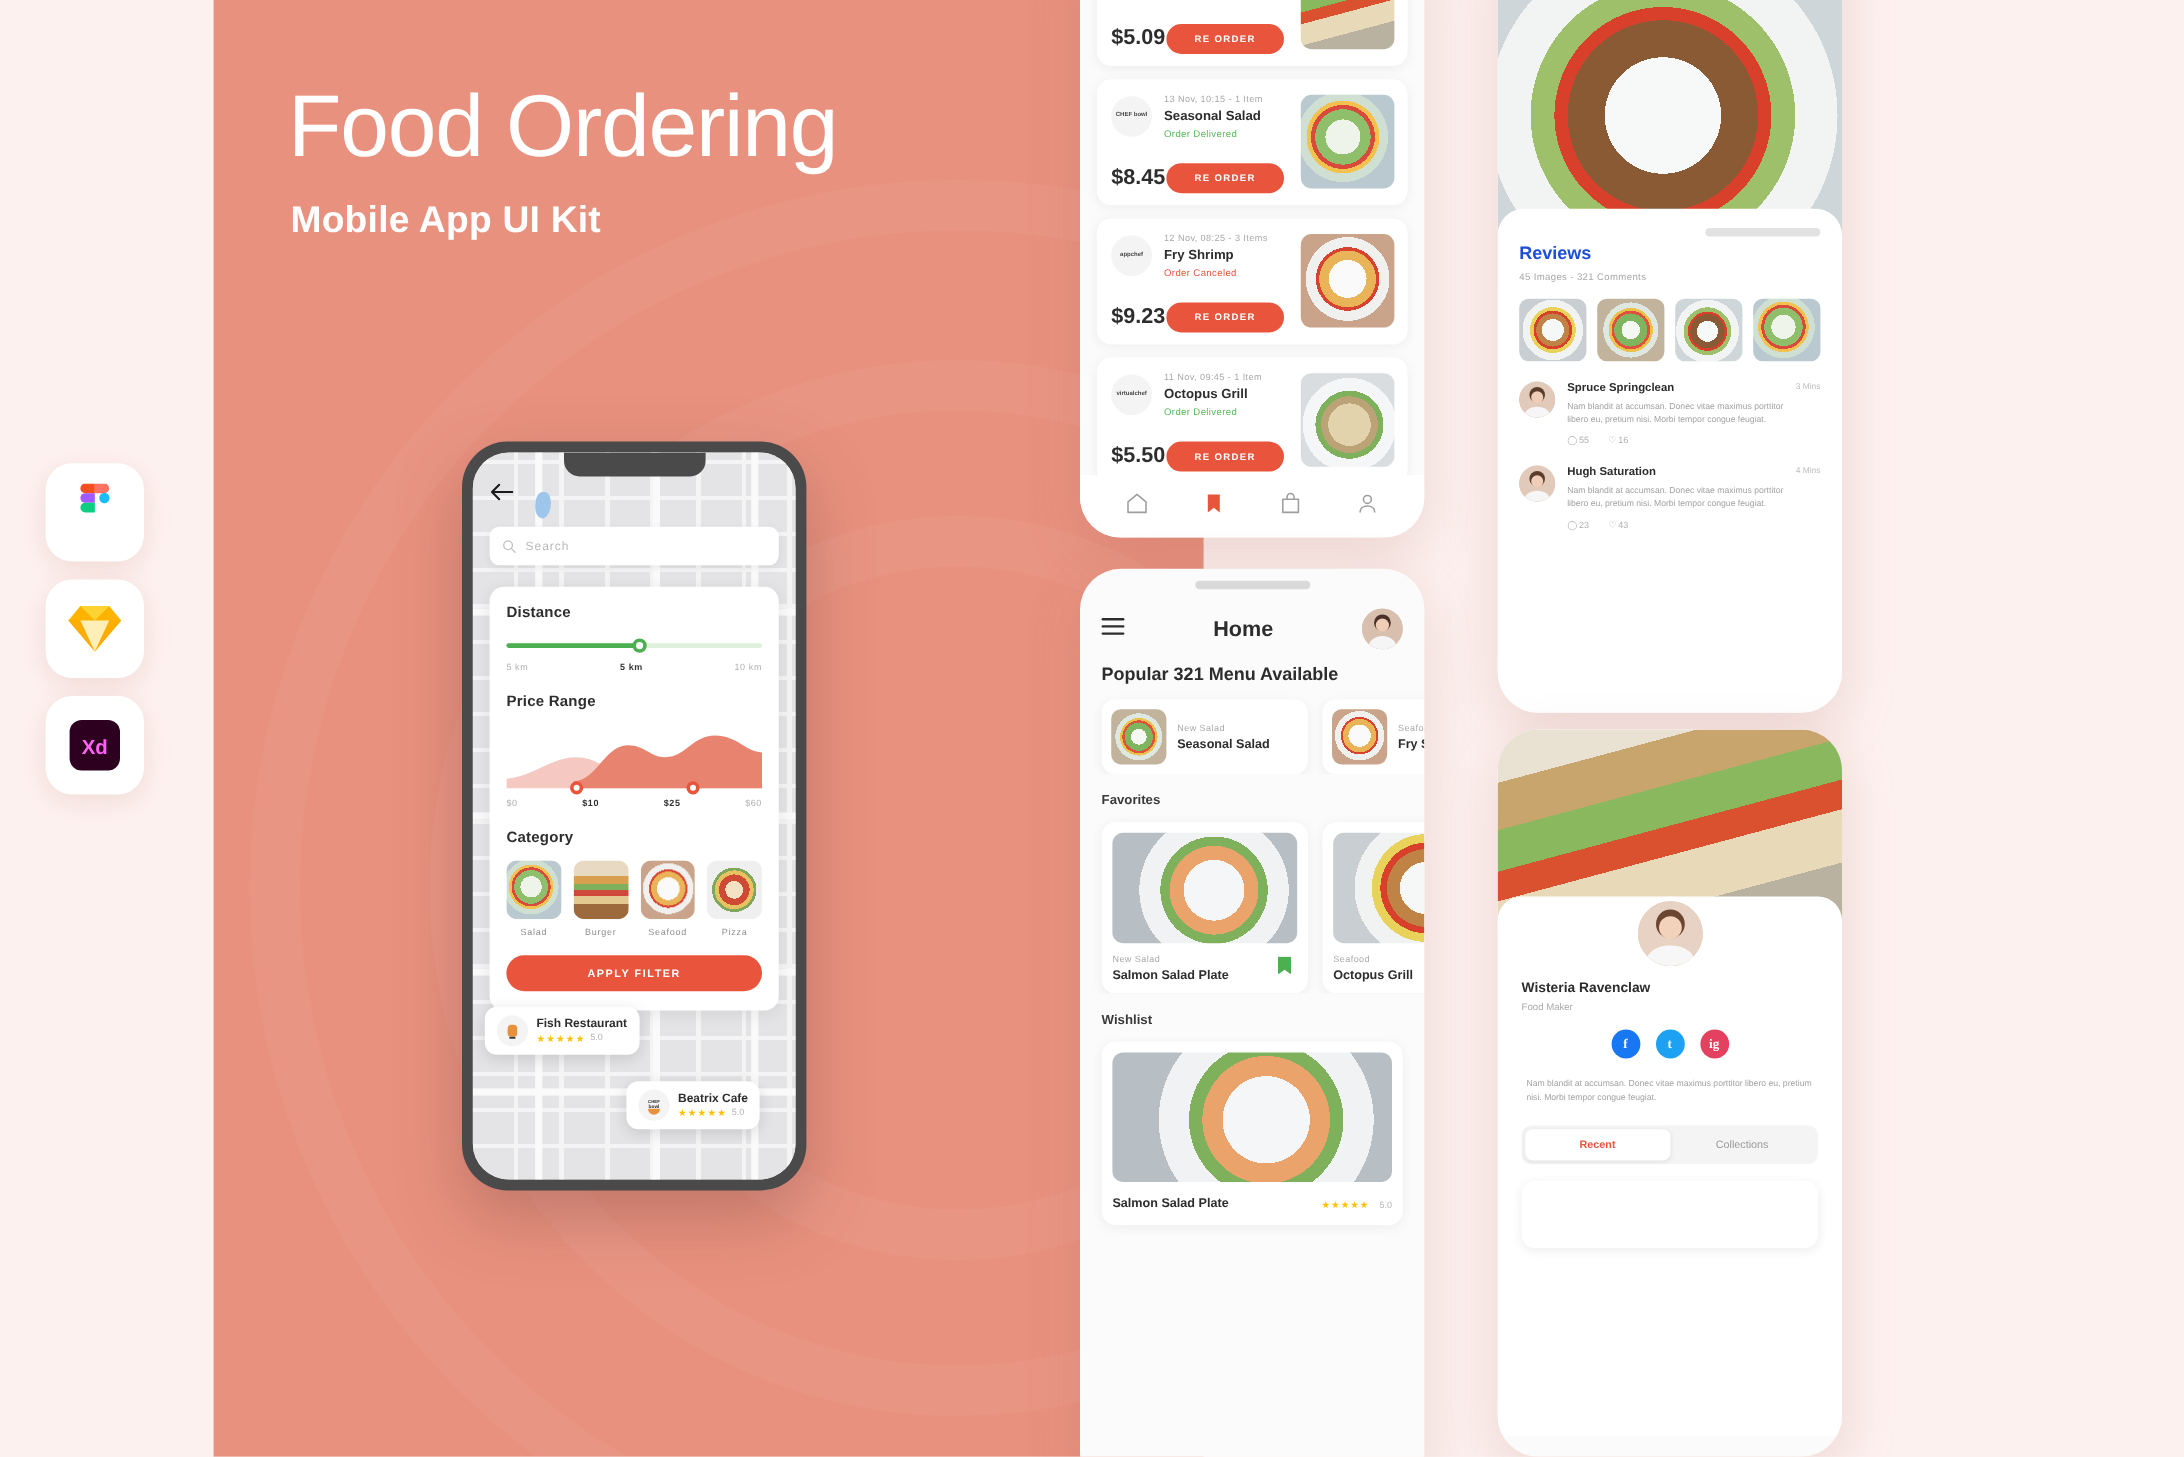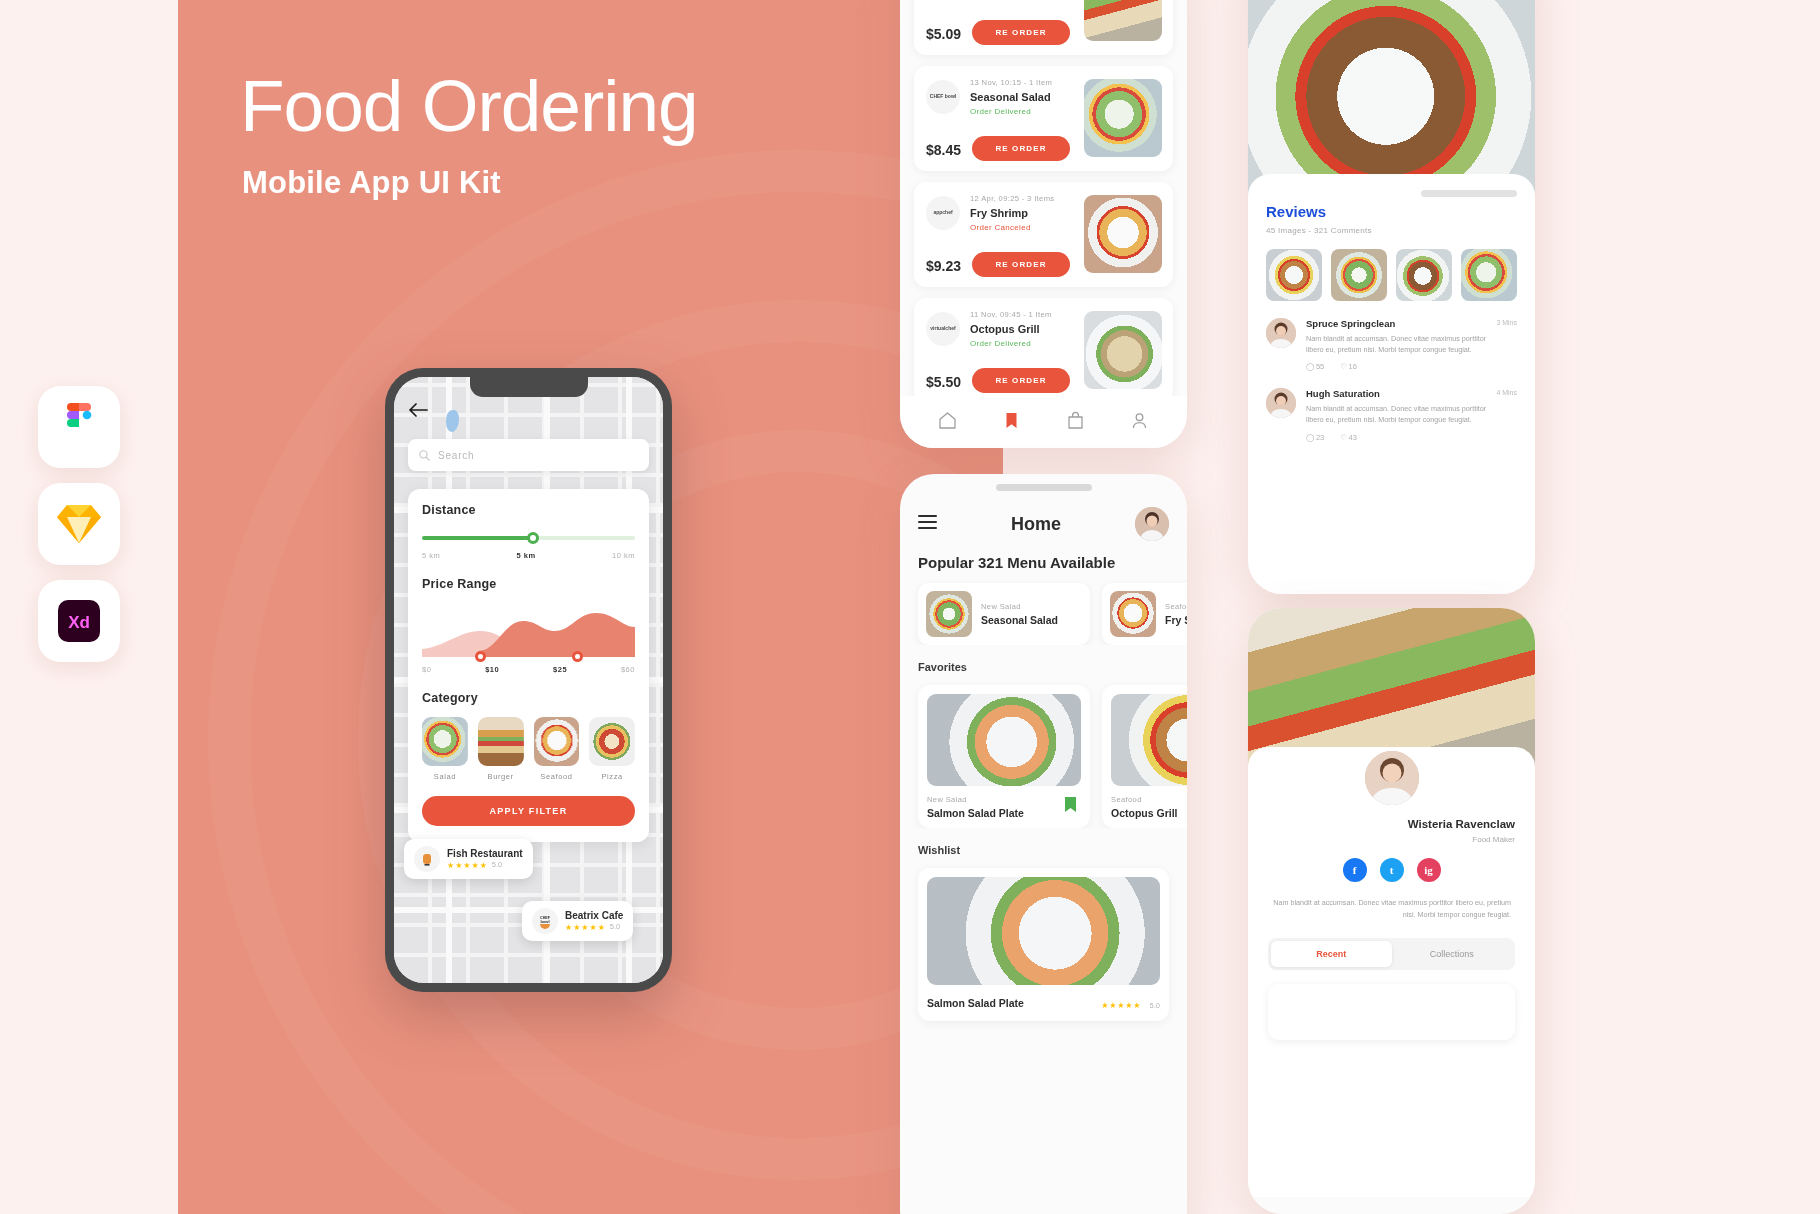--- a/index.html
+++ b/index.html
@@ -183,21 +183,21 @@
     width: 34px; height: 34px; border-radius: 50%; background: #f4f4f4;
     display: flex; align-items: center; justify-content: center;
     font-size: 5px; font-weight: bold; color: #4a4a4a; text-align: center;
     line-height: 1.15; overflow: hidden;
   }
   .order-meta { position: absolute; left: 56px; top: 12px; font-size: 7.6px; color: #a8a8a8; letter-spacing: 0.35px; }
   .order-title { position: absolute; left: 56px; top: 25px; font-size: 11px; font-weight: bold; color: #2d2d2d; }
   .order-status { position: absolute; left: 56px; top: 41px; font-size: 8px; letter-spacing: 0.3px; }
   .status-delivered { color: #5cb85c; }
   .status-canceled { color: #e8553c; }
-  .order-price { position: absolute; left: 12px; bottom: 13px; font-size: 14px; font-weight: bold; color: #2d2d2d; }
+  .order-price { position: absolute; left: 12px; bottom: 13px; font-size: 18px; font-weight: bold; color: #2d2d2d; }
   .reorder-btn {
     position: absolute; left: 58px; bottom: 10px; width: 98px; height: 25px;
     background: #e8553c; border-radius: 14px; color: #fff;
     display: flex; align-items: center; justify-content: center;
     font-size: 8px; font-weight: bold; letter-spacing: 1.1px; cursor: pointer;
   }
   .order-thumb {
     position: absolute; right: 11px; top: 13px; width: 78px; height: 78px;
     border-radius: 9px; background-size: cover; background-position: center;
   }
@@ -271,21 +271,21 @@
   .rev-text { font-size: 7.2px; color: #a3a3a3; line-height: 1.55; margin-top: 4px; max-width: 190px; }
   .rev-stats { display: flex; gap: 16px; margin-top: 7px; align-items: center; }
   .rev-stats span { font-size: 7.5px; color: #b0b0b0; }
 
   
   #phone-profile { left: 1248px; top: 608px; width: 287px; height: 606px; }
   .prof-cover { width: 100%; height: 170px; background-size: cover; background-position: center; }
   .prof-sheet {
     position: relative; margin-top: -14px; background: #fff;
     border-top-left-radius: 20px; border-top-right-radius: 20px;
-    padding: 0 20px 18px 20px; text-align: right; min-height: 450px;
+    padding: 0 20px 18px 20px; text-align: left; min-height: 450px;
   }
   .prof-avatar {
     width: 62px; height: 62px; border-radius: 50%; background: #dcc3b4;
     margin: -31px auto 0 auto; border: 4px solid #fff; overflow: hidden;
   }
   .prof-name { font-size: 11.5px; font-weight: bold; color: #2d2d2d; margin-top: 9px; }
   .prof-role { font-size: 8px; color: #a9a9a9; margin-top: 5px; }
   .socials { display: flex; justify-content: center; gap: 13px; margin-top: 14px; }
   .soc { width: 24px; height: 24px; border-radius: 50%; display: flex; align-items: center; justify-content: center; cursor: pointer; }
   .prof-bio { font-size: 7.2px; color: #a3a3a3; line-height: 1.65; margin-top: 15px; padding: 0 4px; }
@@ -465,21 +465,21 @@
         <div class="order-logo">CHEF bowl</div>
         <div class="order-meta">13 Nov, 10:15 - 1 Item</div>
         <div class="order-title">Seasonal Salad</div>
         <div class="order-status status-delivered">Order Delivered</div>
         <div class="order-price">$8.45</div>
         <div class="reorder-btn">RE ORDER</div>
         <div class="order-thumb" style="background-image:radial-gradient(circle at 45% 45%, #eef4ea 0 24%, #8fbf6a 24% 38%, #d84b3c 38% 44%, #f2c14e 44% 50%, #cfe0d2 50% 62%, #b9c9cf 62% 100%)"></div>
       </div>
       <div class="order-card">
         <div class="order-logo">appchef</div>
-        <div class="order-meta">12 Apr, 09:25 - 3 Items</div>
+        <div class="order-meta">12 Nov, 08:25 - 3 Items</div>
         <div class="order-title">Fry Shrimp</div>
         <div class="order-status status-canceled">Order Canceled</div>
         <div class="order-price">$9.23</div>
         <div class="reorder-btn">RE ORDER</div>
         <div class="order-thumb" style="background-image:radial-gradient(circle at 50% 48%, #fafafa 0 28%, #e8b457 28% 42%, #d8432f 42% 47%, #f0f0ef 47% 62%, #c9a48a 62% 100%)"></div>
       </div>
       <div class="order-card">
         <div class="order-logo">virtualchef</div>
         <div class="order-meta">11 Nov, 09:45 - 1 Item</div>
         <div class="order-title">Octopus Grill</div>

